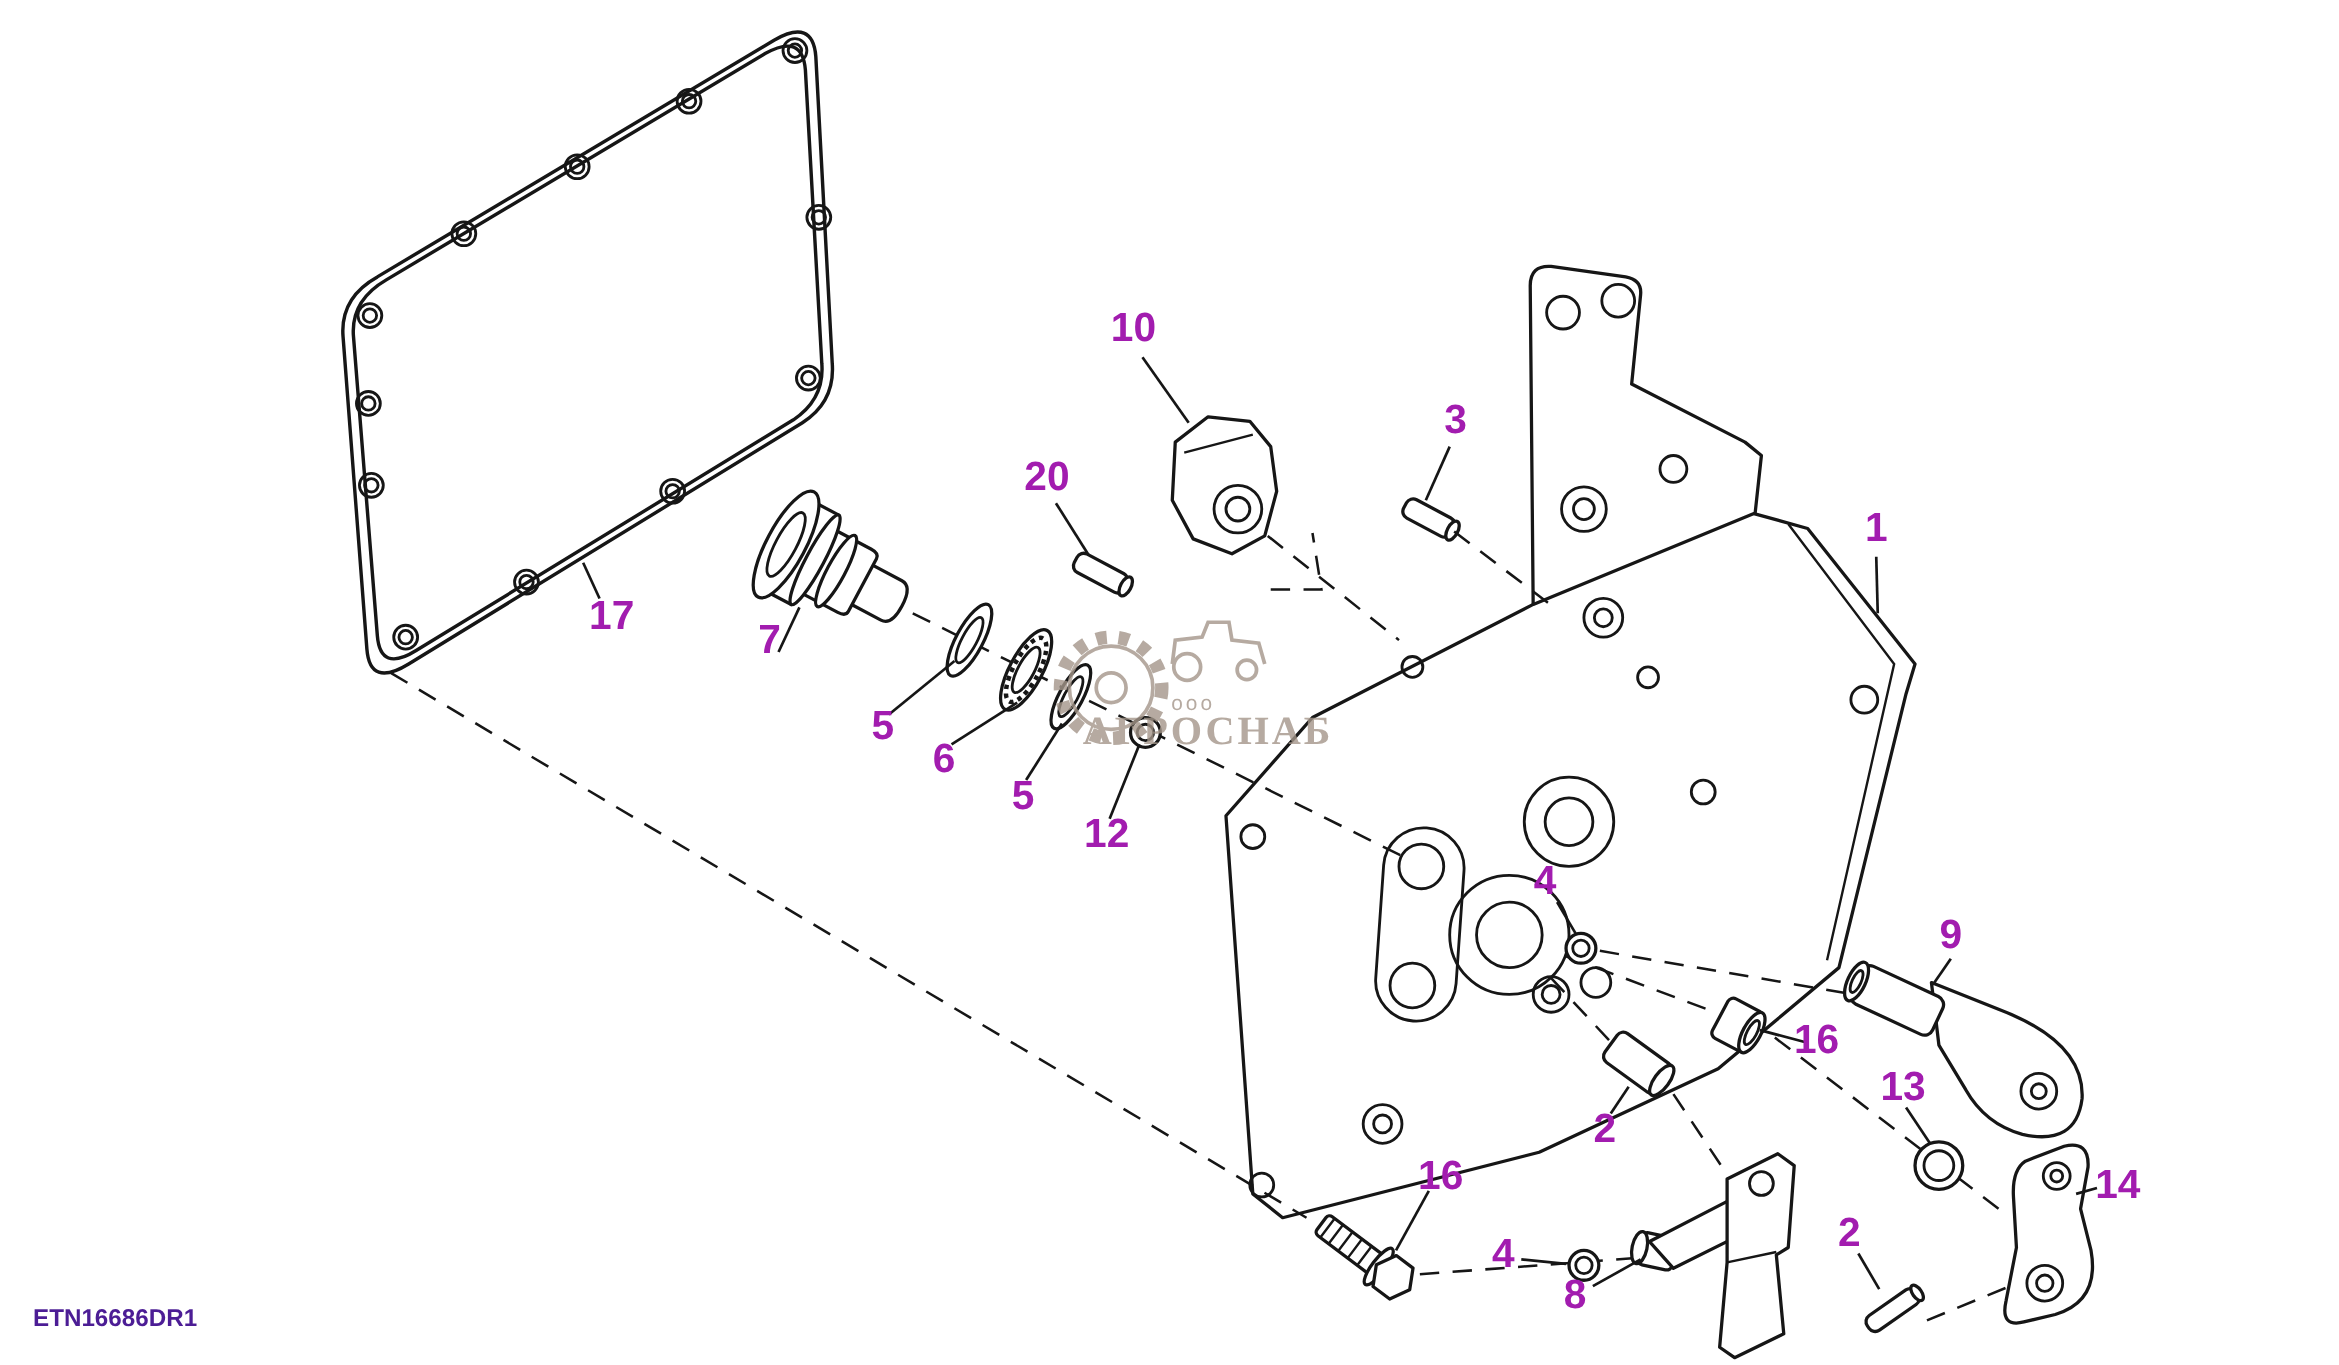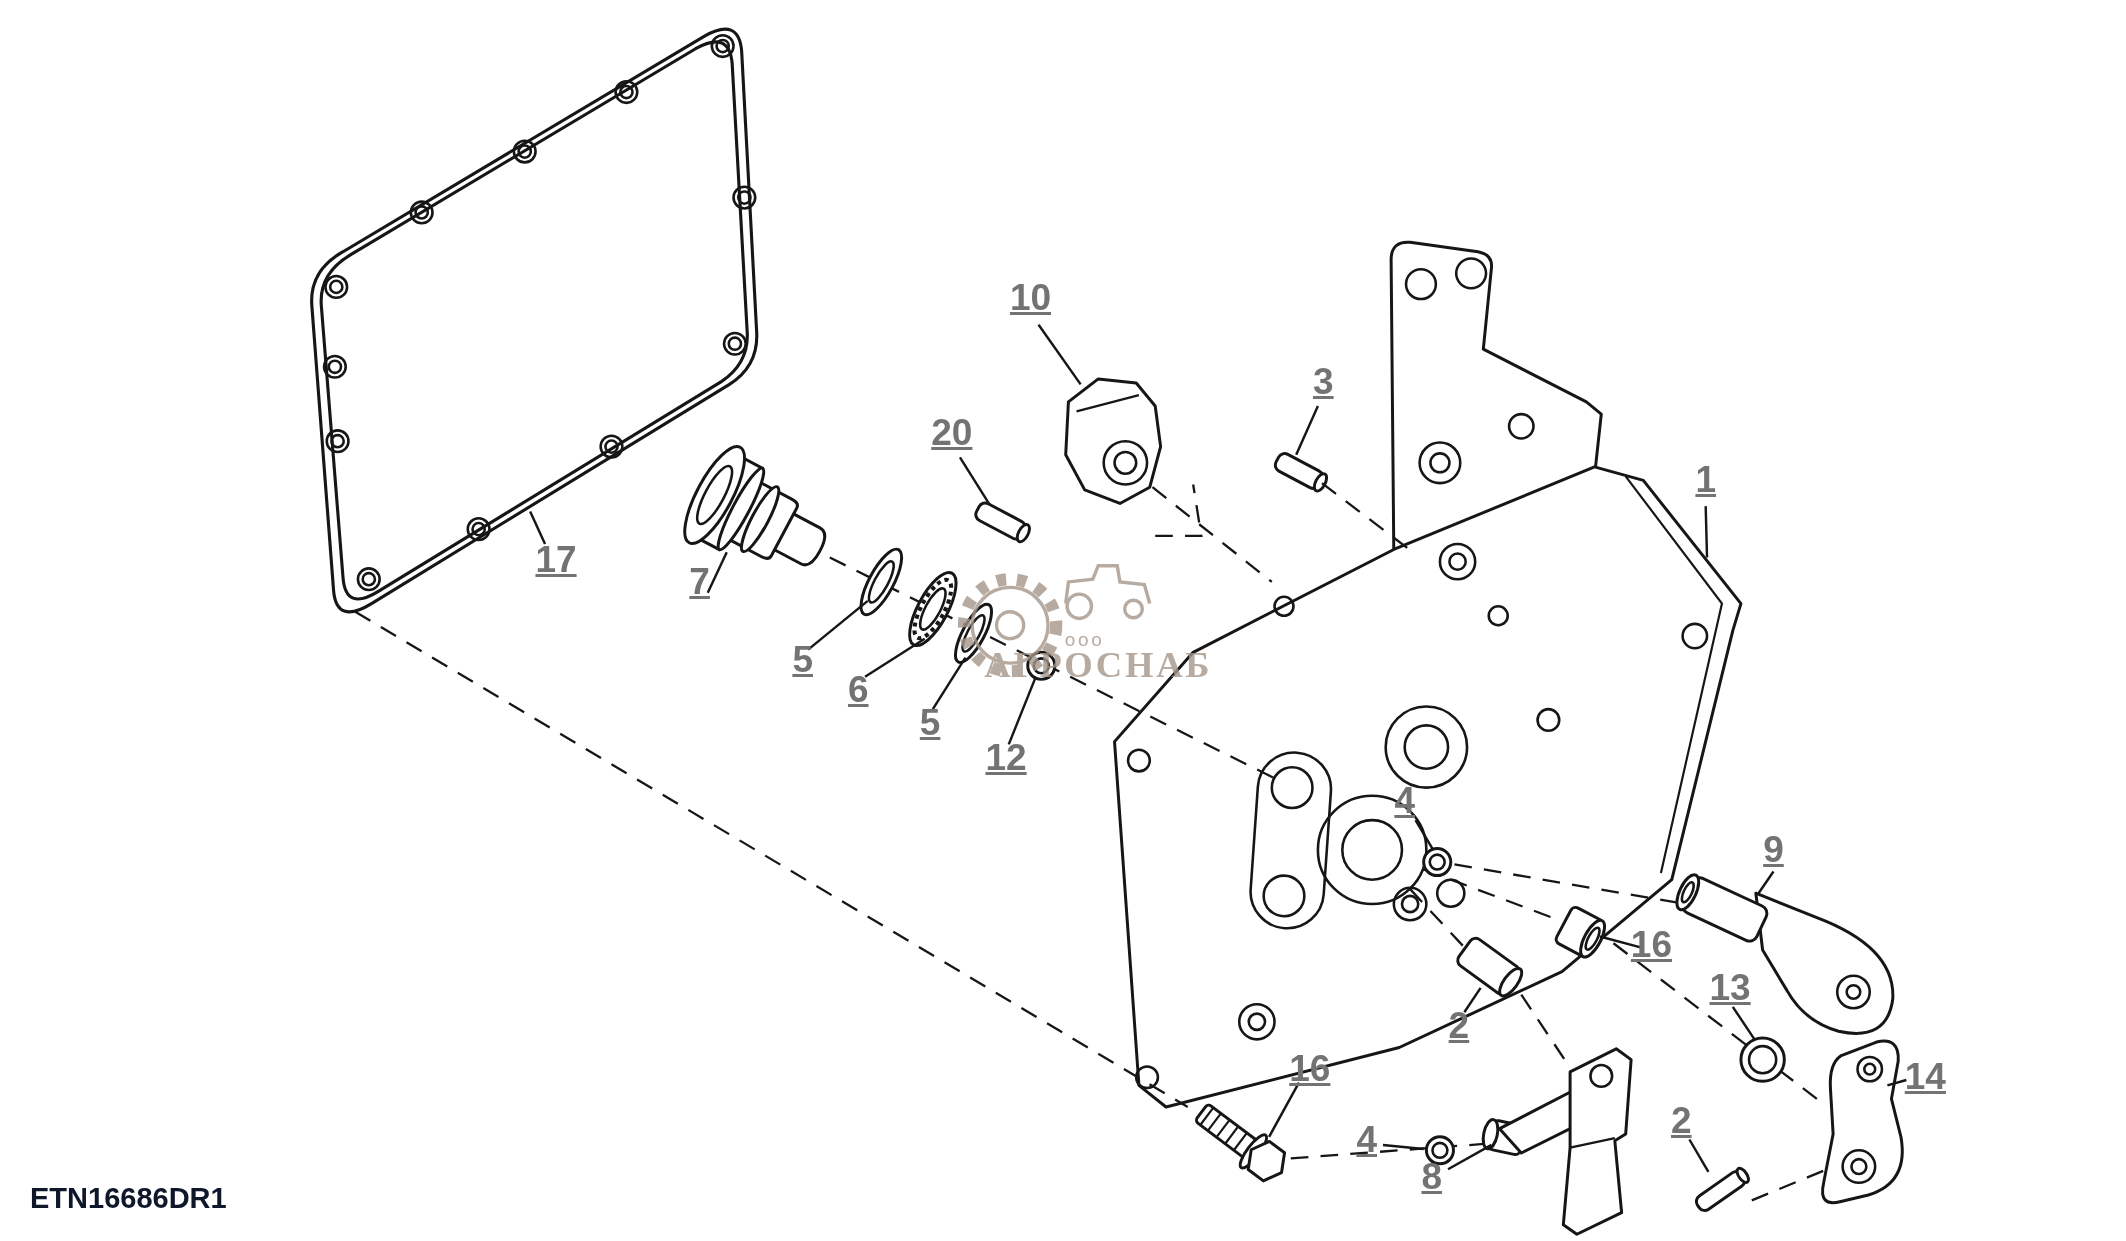--- a/index.html
+++ b/index.html
@@ -21,33 +21,32 @@
   .dash    { fill:none;    stroke:#161616; stroke-width:1.7; stroke-dasharray:13 9; }
   .leader  { fill:none;    stroke:#161616; stroke-width:1.8; }
 
   
   #callout-layer { position:absolute; inset:0; }
   .callout {
     position:absolute;
     transform:translate(-50%,-50%);
     font-weight:bold;
     font-size:37px;
-    color:#737373;
+    color:#a21caf;
     white-space:nowrap;
     letter-spacing:0px;
-    text-decoration:underline;
   }
 
   .drawing-code {
     position:absolute;
     left:30px; top:96.5%;
     transform:translateY(-50%);
     font-weight:bold;
-    font-size:29px;
-    color:#0f172a;
+    font-size:22px;
+    color:#4c1d95;
   }
 </style>
 </head>
 <body>
 
 <div id="diagram-stage">
 
 <svg id="diagram-svg" viewBox="0 0 1568 917" preserveAspectRatio="none" xmlns="http://www.w3.org/2000/svg">
 
   <g>

